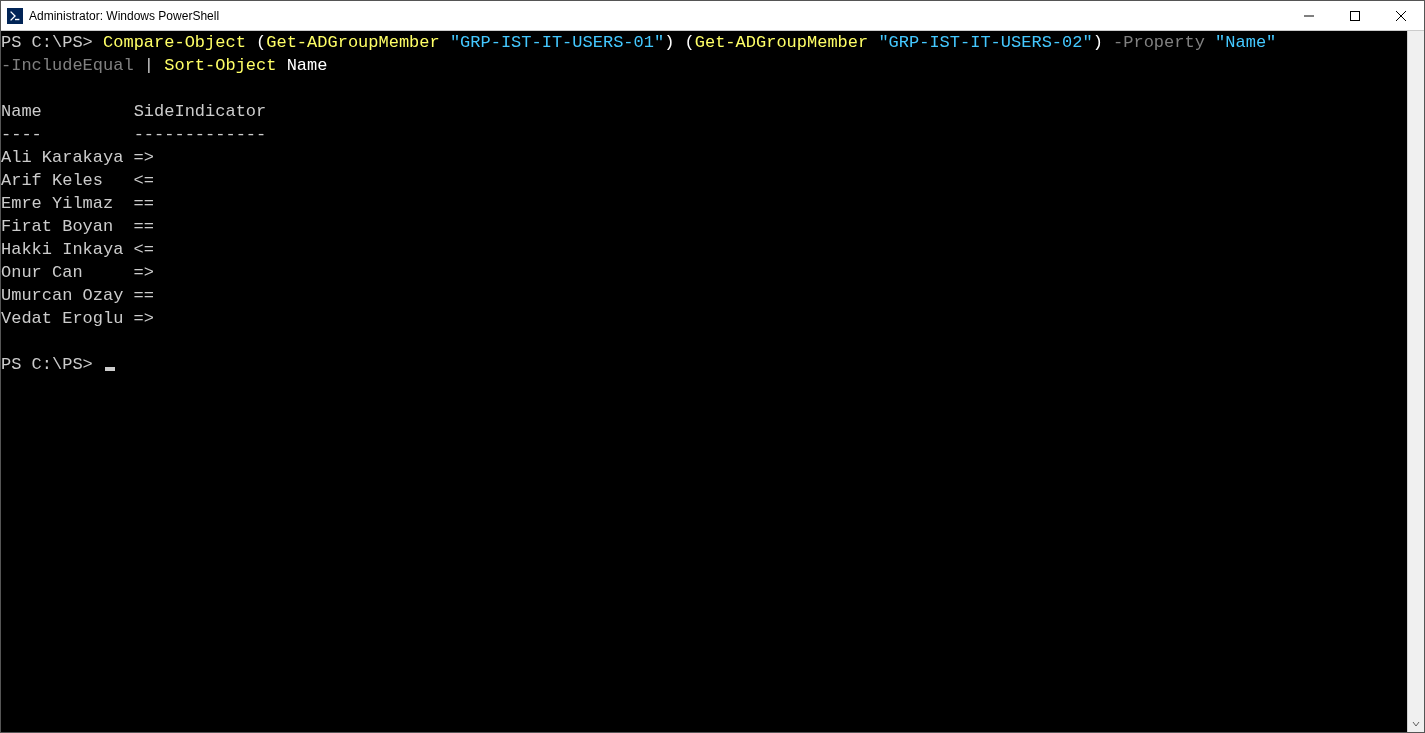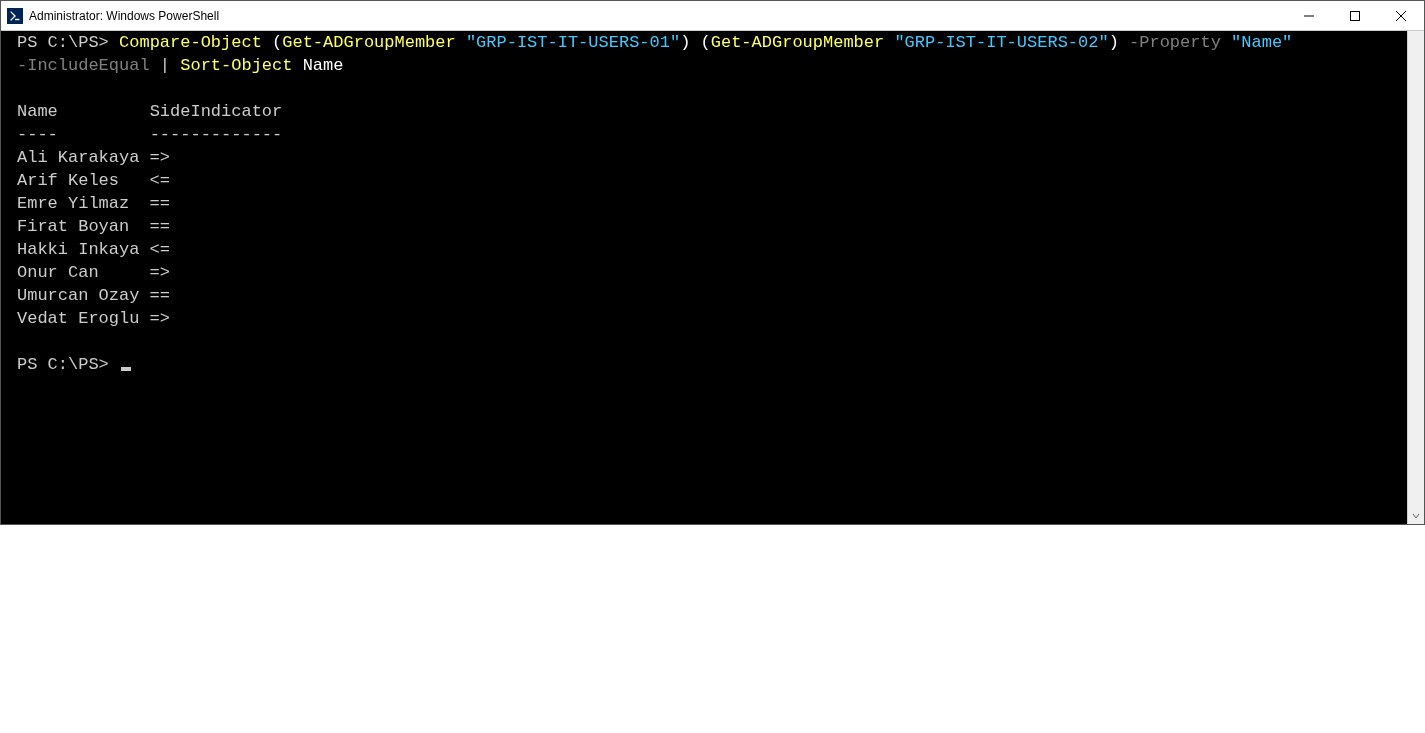--- a/index.html
+++ b/index.html
@@ -1,19 +1,19 @@
 <!DOCTYPE html>
 <html><head>
 <meta charset="utf-8">
 <style>
   * { box-sizing: border-box; margin: 0; padding: 0; }
   html, body { width: 1425px; height: 733px; font-family: Consolas, 'Courier New', monospace; overflow: hidden; }
   .window {
     width: 1425px;
-    height: 525px;
+    height: 733px;
     background: #701a75;
     border: 1px solid #555;
     display: flex;
     flex-direction: column;
     position: relative;
   }
   .titlebar {
     height: 30px;
     background: #ffffff;
     display: flex;
@@ -44,21 +44,21 @@
     align-items: center;
     justify-content: center;
     color: #000;
   }
   .terminal {
     flex: 1 1 auto;
     background: #000000;
     color: #cccccc;
     font-size: 17px;
     line-height: 23px;
-    padding: 0 0 0 16px;
+    padding: 0 0 0 0;
     overflow: hidden;
     white-space: pre;
     position: relative;
   }
   .terminal-inner { padding: 0; }
   .ps-prompt { color: #cccccc; }
   .cmdlet { color: #ffff66; }
   .string { color: #44c8ff; }
   .param { color: #808080; }
   .pipe { color: #cccccc; }

